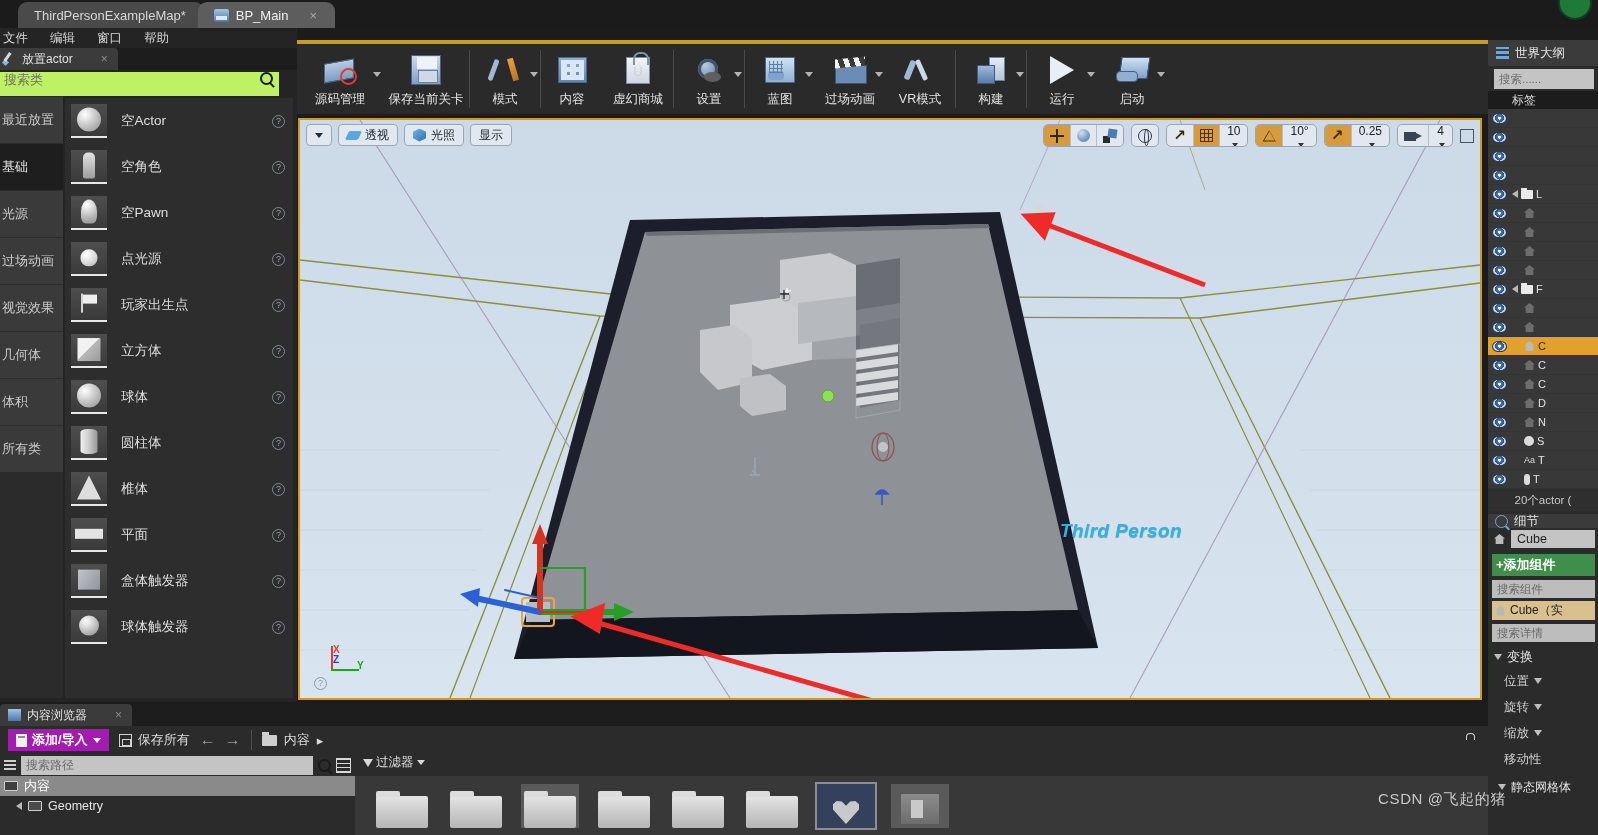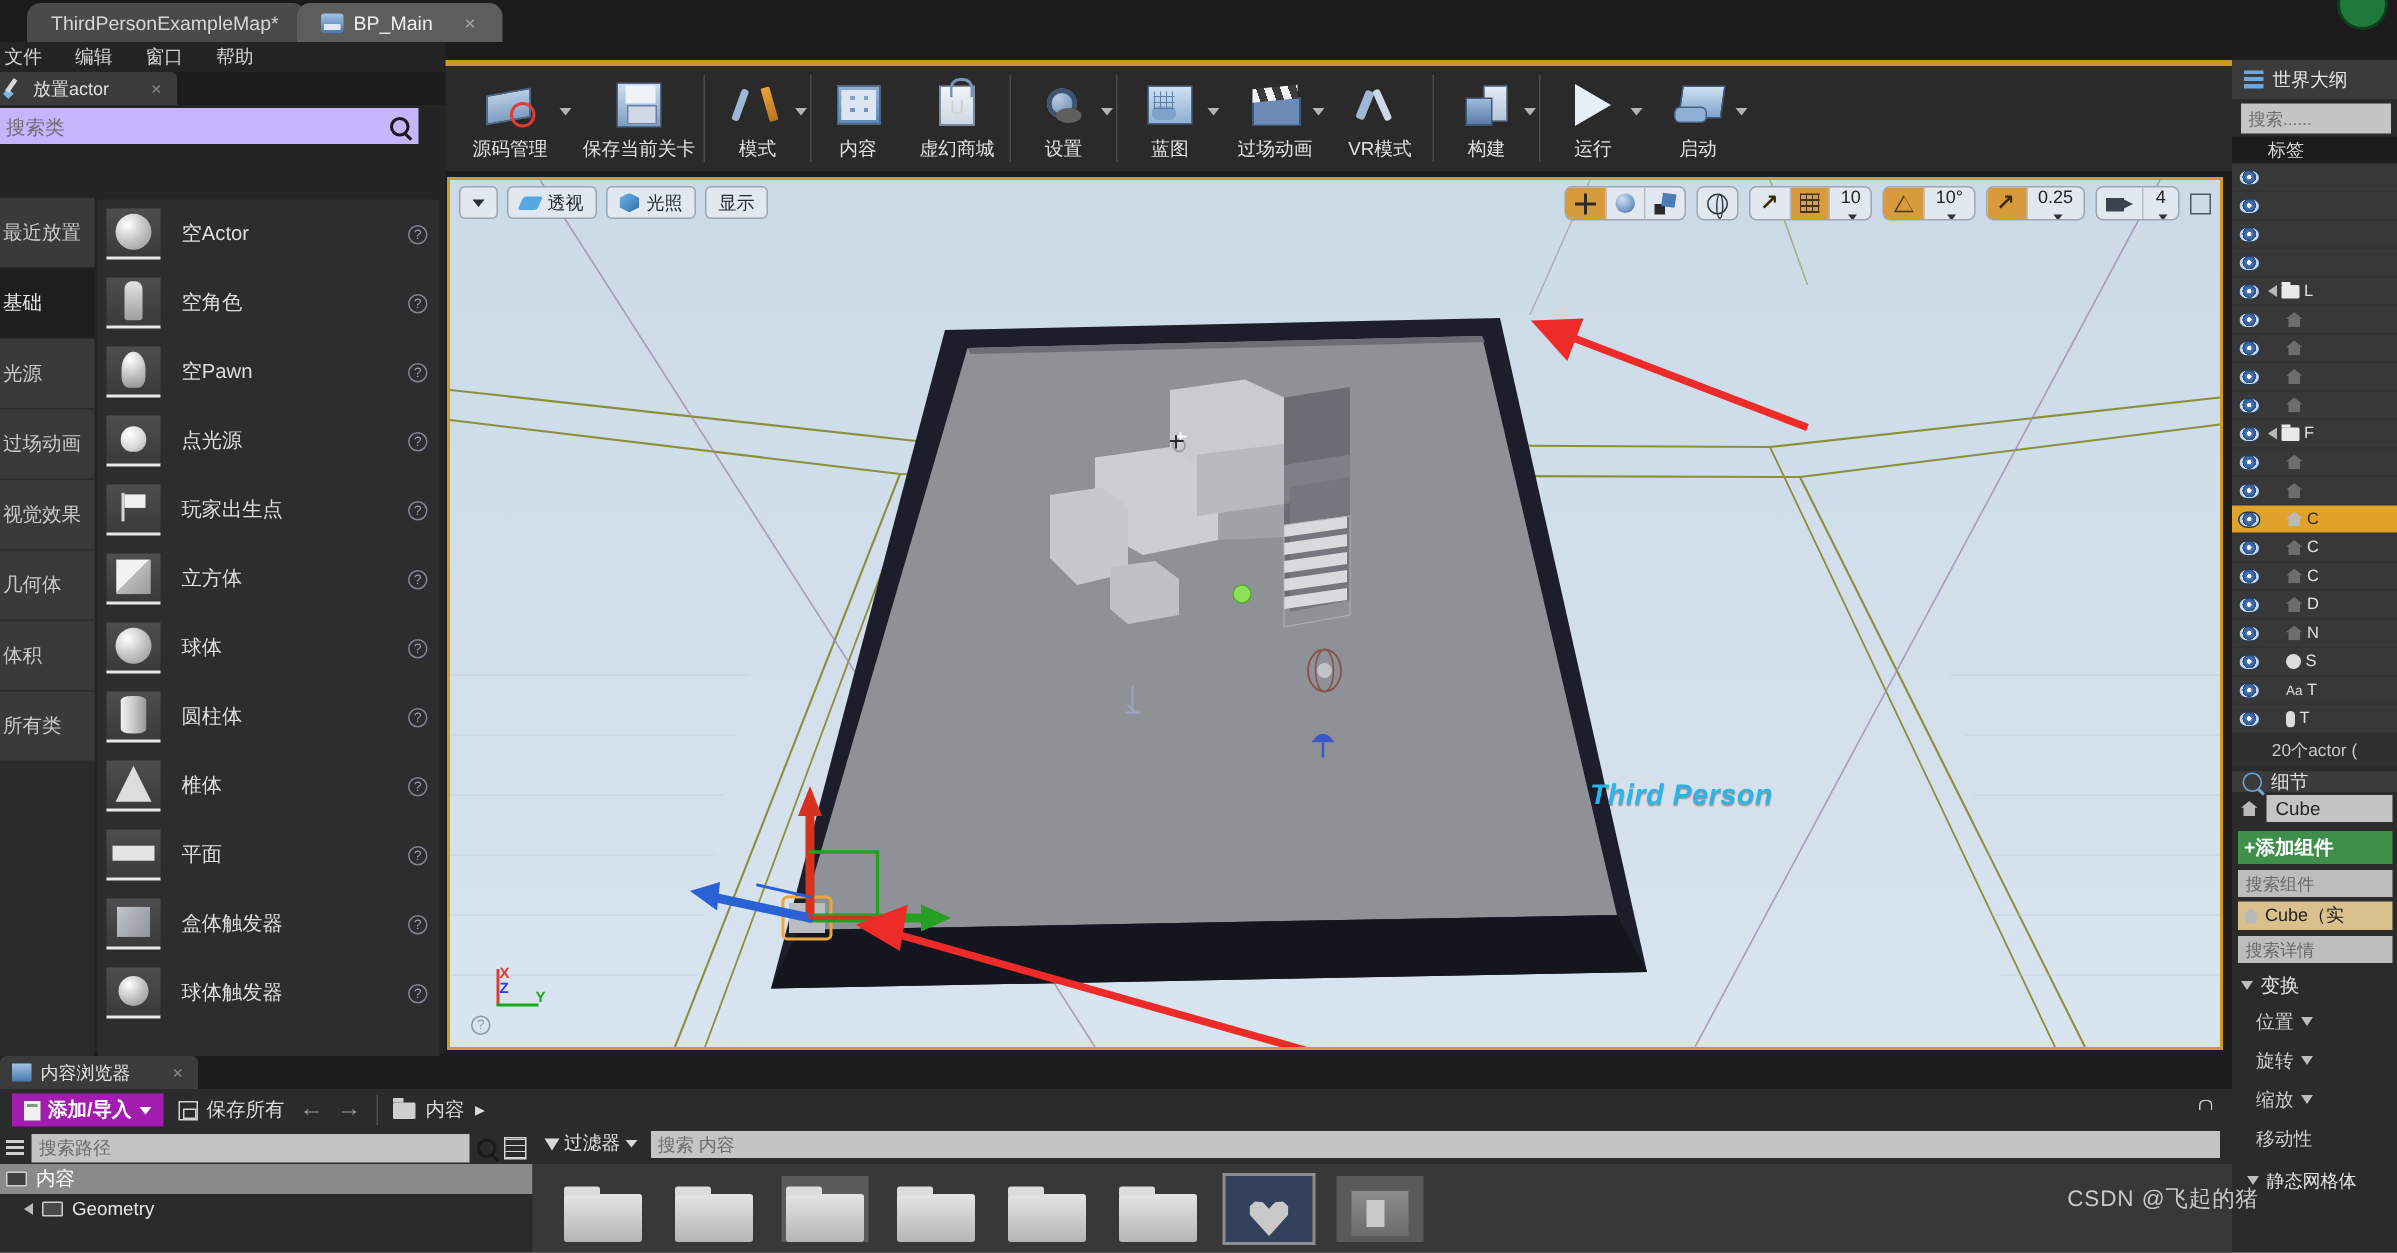--- a/index.html
+++ b/index.html
@@ -39,30 +39,30 @@
   .leftpanel { position:absolute; left:0; top:48px; width:297px; height:654px;
                background:#242424; }
   .lp-tabrow { height:22px; background:#1d1d1d; display:flex; align-items:flex-end; }
   .lp-tab { height:22px; background:#3b3b3b; display:flex; align-items:center;
             gap:6px; padding:0 10px 0 8px; font-size:12px; color:#e0e0e0;
             border-radius:4px 4px 0 0; margin-left:-6px; }
   .lp-tab .close { color:#8a8a8a; margin-left:22px; font-size:12px;}
   .brush-ico { width:14px; height:14px; position:relative; }
   .brush-ico:before{content:"";position:absolute;left:1px;top:8px;width:5px;height:5px;background:#7fb4e0;transform:rotate(45deg);}
   .brush-ico:after{content:"";position:absolute;left:4px;top:0;width:3px;height:10px;background:#d8d8d8;transform:rotate(35deg);}
-  .lp-search { height:24px; margin:2px 18px 0 0; background:#c4b5fd;
-               display:flex; align-items:center; padding:0 6px 0 4px; }
+  .lp-search { height:24px; margin:2px 18px 0 0; background:#bef264;
+               display:flex; align-items:flex-start; padding:0 6px 0 4px; }
   .lp-search input { flex:1; background:transparent; border:none; outline:none;
                      font-size:13px; color:#3c3c3c; font-family:inherit; }
   .lp-search input::placeholder { color:#6e6e6e; }
   .mag { width:13px; height:13px; border:2px solid #1a1a1a; border-radius:50%;
          position:relative; }
   .mag:after { content:""; position:absolute; right:-4px; bottom:-3px; width:6px; height:2px;
                background:#1a1a1a; transform:rotate(45deg); }
-  .lp-body { display:flex; height:602px;margin-top:35px; }
+  .lp-body { display:flex; height:602px; }
   .lp-cats { width:63px; background:#2b2b2b; padding-top:1px; }
   .lp-cat { height:46px; display:flex; align-items:center; padding-left:2px;
             font-size:13px; color:#cacaca; background:#3a3a3a; margin-bottom:1px;
             overflow:hidden; white-space:nowrap; }
   .lp-cat.sel { background:#1e1e1e; color:#e8e8e8; }
   .lp-list { flex:1; background:#2d2d2d; margin:2px 4px 0 2px; overflow:hidden; }
   .lp-item { height:46px; display:flex; align-items:center; padding:0 8px 0 6px; }
   .lp-item .thumb { width:36px; height:34px; margin-right:14px; position:relative;
                     background:linear-gradient(#4e4e4e,#3a3a3a); border-bottom:2px solid #e8e8e8;}
   .lp-item .thumb .shape { position:absolute; left:50%; top:50%; transform:translate(-50%,-52%); }
@@ -958,21 +958,20 @@
           <span>Geometry</span>
         </div>
       </div>
       <div class="cb-right">
         <div class="cb-filterrow">
           <span class="cb-filter">
             <span class="fun"></span>
             <span>过滤器</span>
             <span class="caret-d" style="border-top-color:#d8d8d8"></span>
           </span>
-          <span class="cb-srch2">搜索 内容</span>
         </div>
         <div class="cb-grid">
           <div class="asset fold">
               <div class="th">
                 <span class="fold-big"></span>
               </div>
             </div>
           <div class="asset fold">
               <div class="th">
                 <span class="fold-big"></span>

